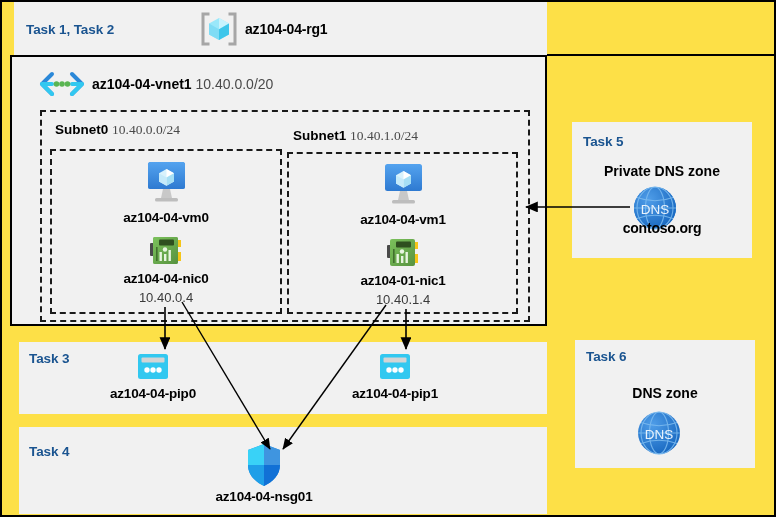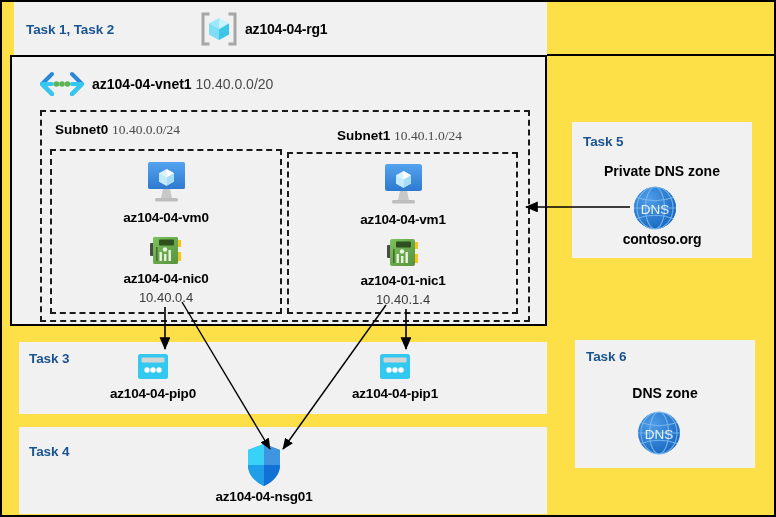--- a/index.html
+++ b/index.html
@@ -187,21 +187,21 @@
       <rect x="11.5" y="17" width="2.4" height="9" fill="#e8f5e0"></rect>
       <rect x="16" y="19" width="2.4" height="7" fill="#e8f5e0"></rect>
       <rect x="20.5" y="15" width="2.4" height="11" fill="#e8f5e0"></rect>
       <rect x="8" y="12" width="1.6" height="14" fill="#41702d"></rect>
     </svg>
   </div>
 
   <div class="node-label" style="left:84px; top:269px; width:160px;">az104-04-nic0</div>
   <div class="node-sub" style="left:84px; top:288px; width:160px;">10.40.0.4</div>
 
-  <div class="subnet-title" style="left:291px; top:126px;margin-left:44px;">
+  <div class="subnet-title" style="left:291px; top:126px;">
     <b>Subnet1</b><span>&nbsp;</span><span class="cidr">10.40.1.0/24</span>
   </div>
 
   <div class="dashed-box" style="left:285px; top:150px; width:231px; height:162px;"></div>
 
   <div class="icon" style="left:374px; top:160px;">
     <svg width="54" height="48" viewBox="0 0 54 48">
       <rect x="9" y="2" width="37" height="27" rx="2.5" fill="url(#vmg1)"></rect>
       <defs>
         <linearGradient id="vmg1" x1="0" y1="0" x2="0" y2="1">
@@ -308,21 +308,21 @@
         <ellipse cx="23" cy="23" rx="9.5" ry="21"></ellipse>
         <ellipse cx="23" cy="23" rx="18" ry="21"></ellipse>
         <line x1="2" y1="23" x2="44" y2="23"></line>
         <path d="M5 12.5 Q23 19 41 12.5"></path>
         <path d="M5 33.5 Q23 27 41 33.5"></path>
       </g>
       <text x="23" y="28.5" font-family="Liberation Sans, sans-serif" font-size="13.5" fill="#e8f2fc" text-anchor="middle">DNS</text>
     </svg>
   </div>
 
-  <div class="node-label" style="left:570px; top:229px; width:180px; font-size:14px;">contoso.org</div>
+  <div class="node-label" style="left:570px; top:218px; width:180px; font-size:14px;">contoso.org</div>
 
   <div class="panel" style="left:573px; top:338px; width:180px; height:128px;"></div>
 
   <div class="task-label" style="left:584px; top:347px;">Task 6</div>
 
   <div class="heading" style="left:573px; top:383px; width:180px;">DNS zone</div>
 
   <div class="icon" style="left:634px; top:408px;">
     <svg width="46" height="46" viewBox="0 0 46 46">
       <circle cx="23" cy="23" r="21" fill="url(#dnsg6)"></circle>

